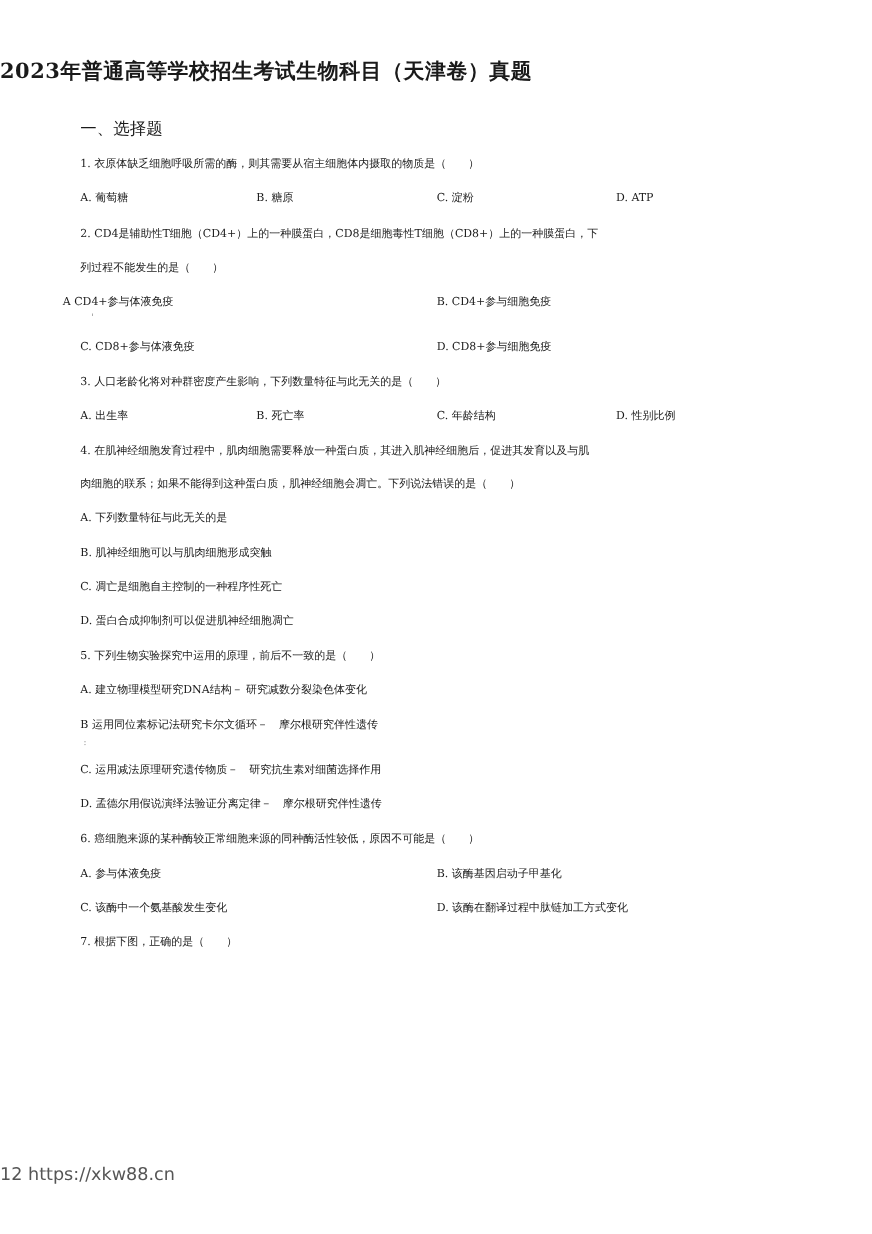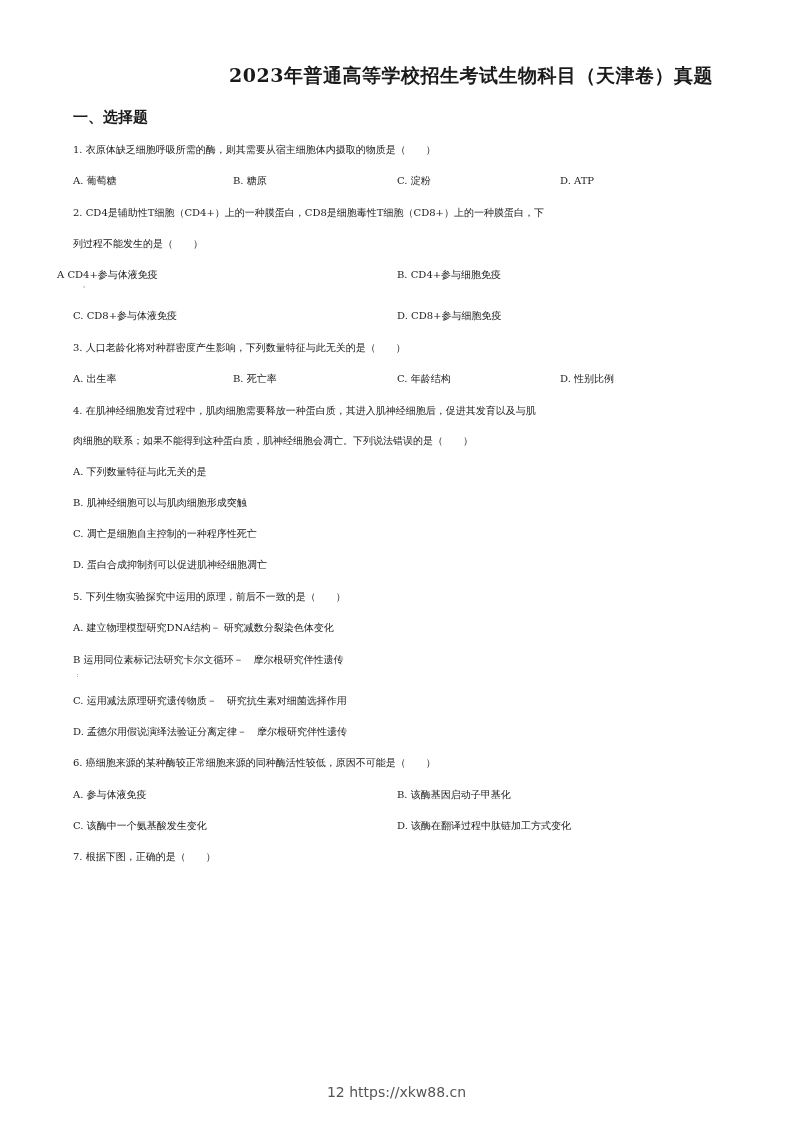--- a/index.html
+++ b/index.html
@@ -1,25 +1,25 @@
 <!DOCTYPE html>
 <html><head>
 <meta charset="utf-8">
 <style>
   html, body { margin: 0; padding: 0; background: #ffffff; }
   body { width: 793px; height: 1122px; position: relative; overflow: hidden;
          font-family: "DejaVu Serif", "Liberation Serif", serif; color: #1a1a1a; }
-  .title { position: absolute; left: 0; width: 713px; top: 63px; text-align: right;
+  .title { position: absolute; left: 0; width: 713px; top: 52px; text-align: left;
            font-size: 19px; font-weight: bold; letter-spacing: 0.5px; }
-  .section { position: absolute; left: 73px; top: 108px; font-size: 15px; font-weight: bold; }
+  .section { position: absolute; left: 73px; top: 108px; font-size: 15px; font-weight: normal; }
   .line { position: absolute; left: 73px; font-size: 10px; white-space: nowrap; line-height: 18px; }
   .opt { position: absolute; font-size: 10px; white-space: nowrap; line-height: 18px; }
   .mark { position: absolute; font-size: 8px; color: #888; }
-  .footer { position: absolute; left: 0; width: 793px; top: 1058px; text-align: center;
-            font-family: "DejaVu Sans", "Liberation Sans", sans-serif; font-size: 14px; color: #555; margin-top: 26px; }
+  .footer { position: absolute; left: 0; width: 793px; top: 1058px; text-align: left;
+            font-family: "DejaVu Sans", "Liberation Sans", sans-serif; font-size: 16px; color: #555; }
 </style>
 </head>
 <body>
 
 <div class="title">2023年普通高等学校招生考试生物科目（天津卷）真题</div>
 <div class="section">一、选择题</div>
 
 <div class="line" style="top:141px">1. 衣原体缺乏细胞呼吸所需的酶，则其需要从宿主细胞体内摄取的物质是（　　）</div>
 <div class="opt" style="left:73px;top:172px">A. 葡萄糖</div>
 <div class="opt" style="left:233px;top:172px">B. 糖原</div>

